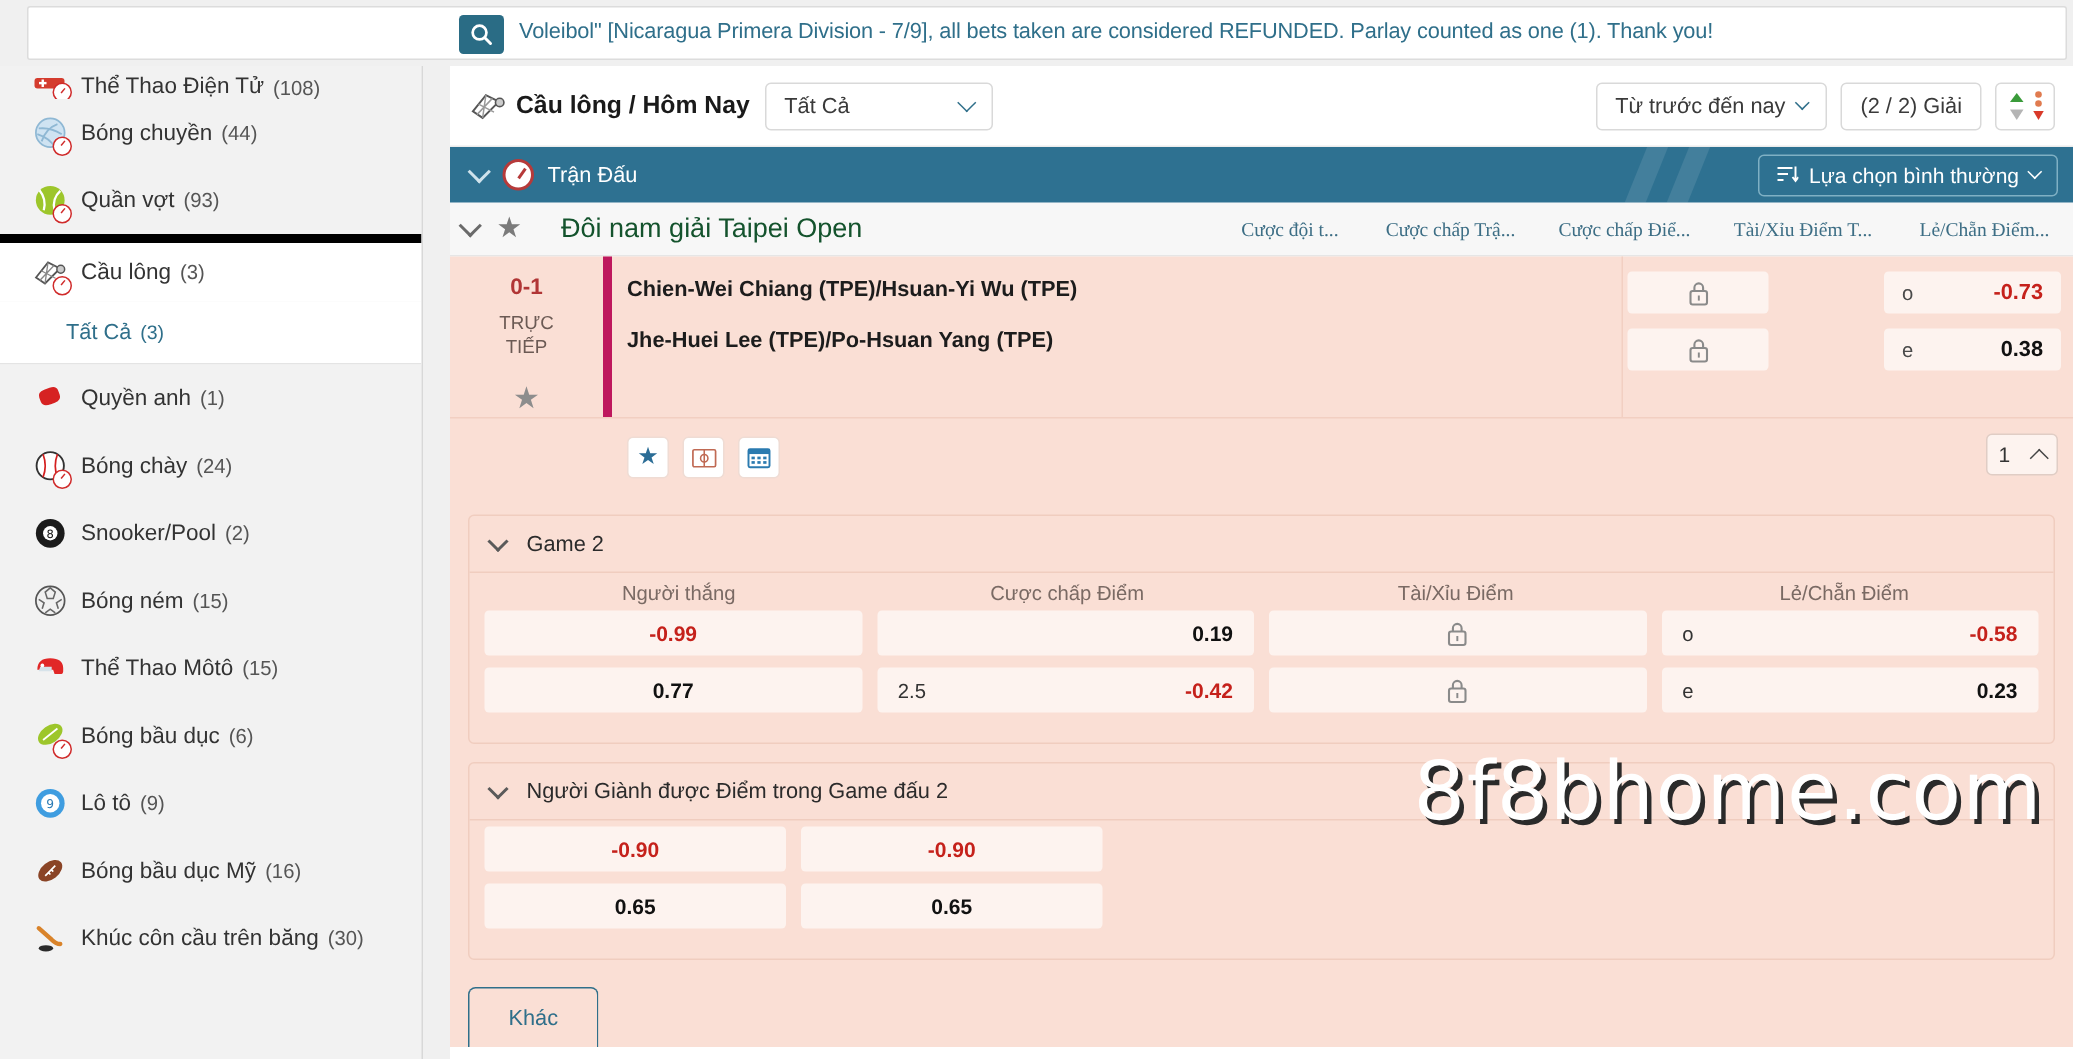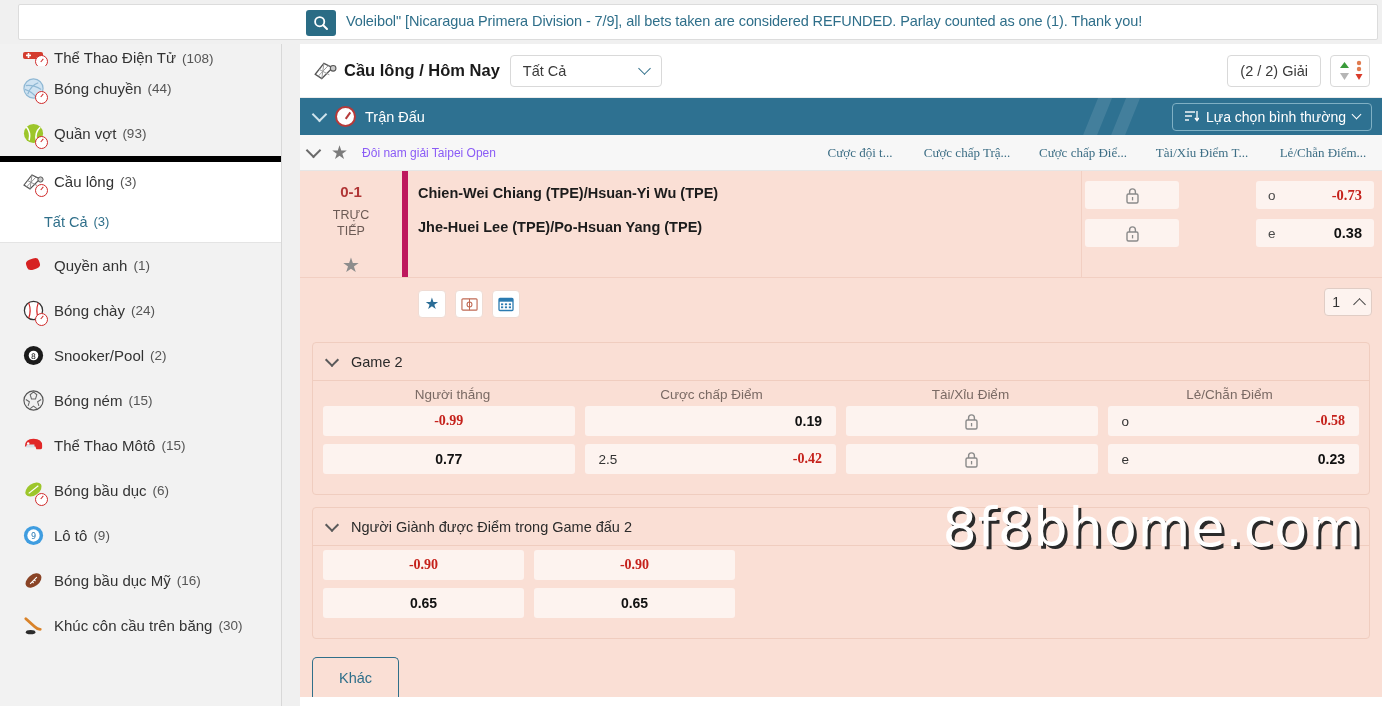--- a/index.html
+++ b/index.html
@@ -160,21 +160,21 @@
   #league-row {
     height: 36px; background: #f7f7f7; display: flex; align-items: center;
     border-bottom: 1px solid #e6e6e6;
   }
   #league-chev {
     width: 11px; height: 11px; border-right: 2px solid #6a6a6a;
     border-bottom: 2px solid #6a6a6a; transform: rotate(45deg);
     margin: 0 12px 5px 8px; cursor: pointer;
   }
   .star { color: #7b7b7b; font-size: 19px; line-height: 1; }
-  #league-name { font-size: 12px; color: #8b5cf6; margin-left: 14px; }
+  #league-name { font-size: 18px; color: #14532d; margin-left: 26px; }
   #league-cols {
     margin-left: auto; display: flex; align-items: center;
     height: 100%;
   }
   .colhead {
     font-size: 13px; color: #3d6e85; text-align: center;
     overflow: hidden; white-space: nowrap; text-overflow: ellipsis;
     padding: 0 2px;
     font-family: Liberation Serif, serif;
   }
@@ -195,21 +195,21 @@
   #odds-col-a { width: 100px; flex: 0 0 100px; padding: 10px 0 0 0; display: flex; flex-direction: column; align-items: center; gap: 10px; }
   #odds-col-e { width: 200px; flex: 0 0 200px; padding: 10px 8px 0 0; display: flex; flex-direction: column; align-items: flex-end; gap: 10px; }
   .oddsbox {
     background: #fdf3ef; border-radius: 3px; height: 28px;
     display: flex; align-items: center; cursor: pointer;
   }
   .oddsbox.lockbox { width: 94px; justify-content: center; }
   .oddsbox.oebox { width: 118px; justify-content: space-between; padding: 0 12px; }
   .oe-key { font-size: 13.5px; color: #4a4a4a; }
   .oe-val { font-size: 14.5px; font-weight: bold; }
-  .neg { color: #c5211b; font-family: Liberation Serif, serif; }
+  .neg { color: #c5211b; }
   .pos { color: #111111; }
 
   #match-actions {
     display: flex; align-items: center; height: 52px; padding-left: 118px;
     position: relative;
   }
   .actbtn {
     width: 28px; height: 28px; background: #fff; border-radius: 4px;
     border: 1px solid #efdcd4; margin-right: 9px;
     display: flex; align-items: center; justify-content: center; cursor: pointer;
@@ -471,20 +471,24 @@
       </svg>
     </div>
     <span id="tb-title">Cầu lông / Hôm Nay</span>
 
     <div class="pill" id="tb-select">
       <span>Tất Cả</span>
       <span class="chev"></span>
     </div>
 
     <div id="tb-right">
+      <div class="pill">
+        <span>Từ trước đến nay</span>
+        <span class="chev sm" style="margin-left:8px"></span>
+      </div>
       <div class="pill">
         <span>(2 / 2) Giải</span>
       </div>
       <div id="tb-sorter">
         <svg width="13" height="22" viewBox="0 0 13 22">
           <polygon points="6.5,2 11,8 2,8" fill="#3a9b3a"></polygon>
           <polygon points="6.5,20 11,13 2,13" fill="#b5b5b5"></polygon>
         </svg>
         <svg width="8" height="22" viewBox="0 0 8 22">
           <circle cx="4" cy="3" r="2.2" fill="#e07b4f"></circle>

